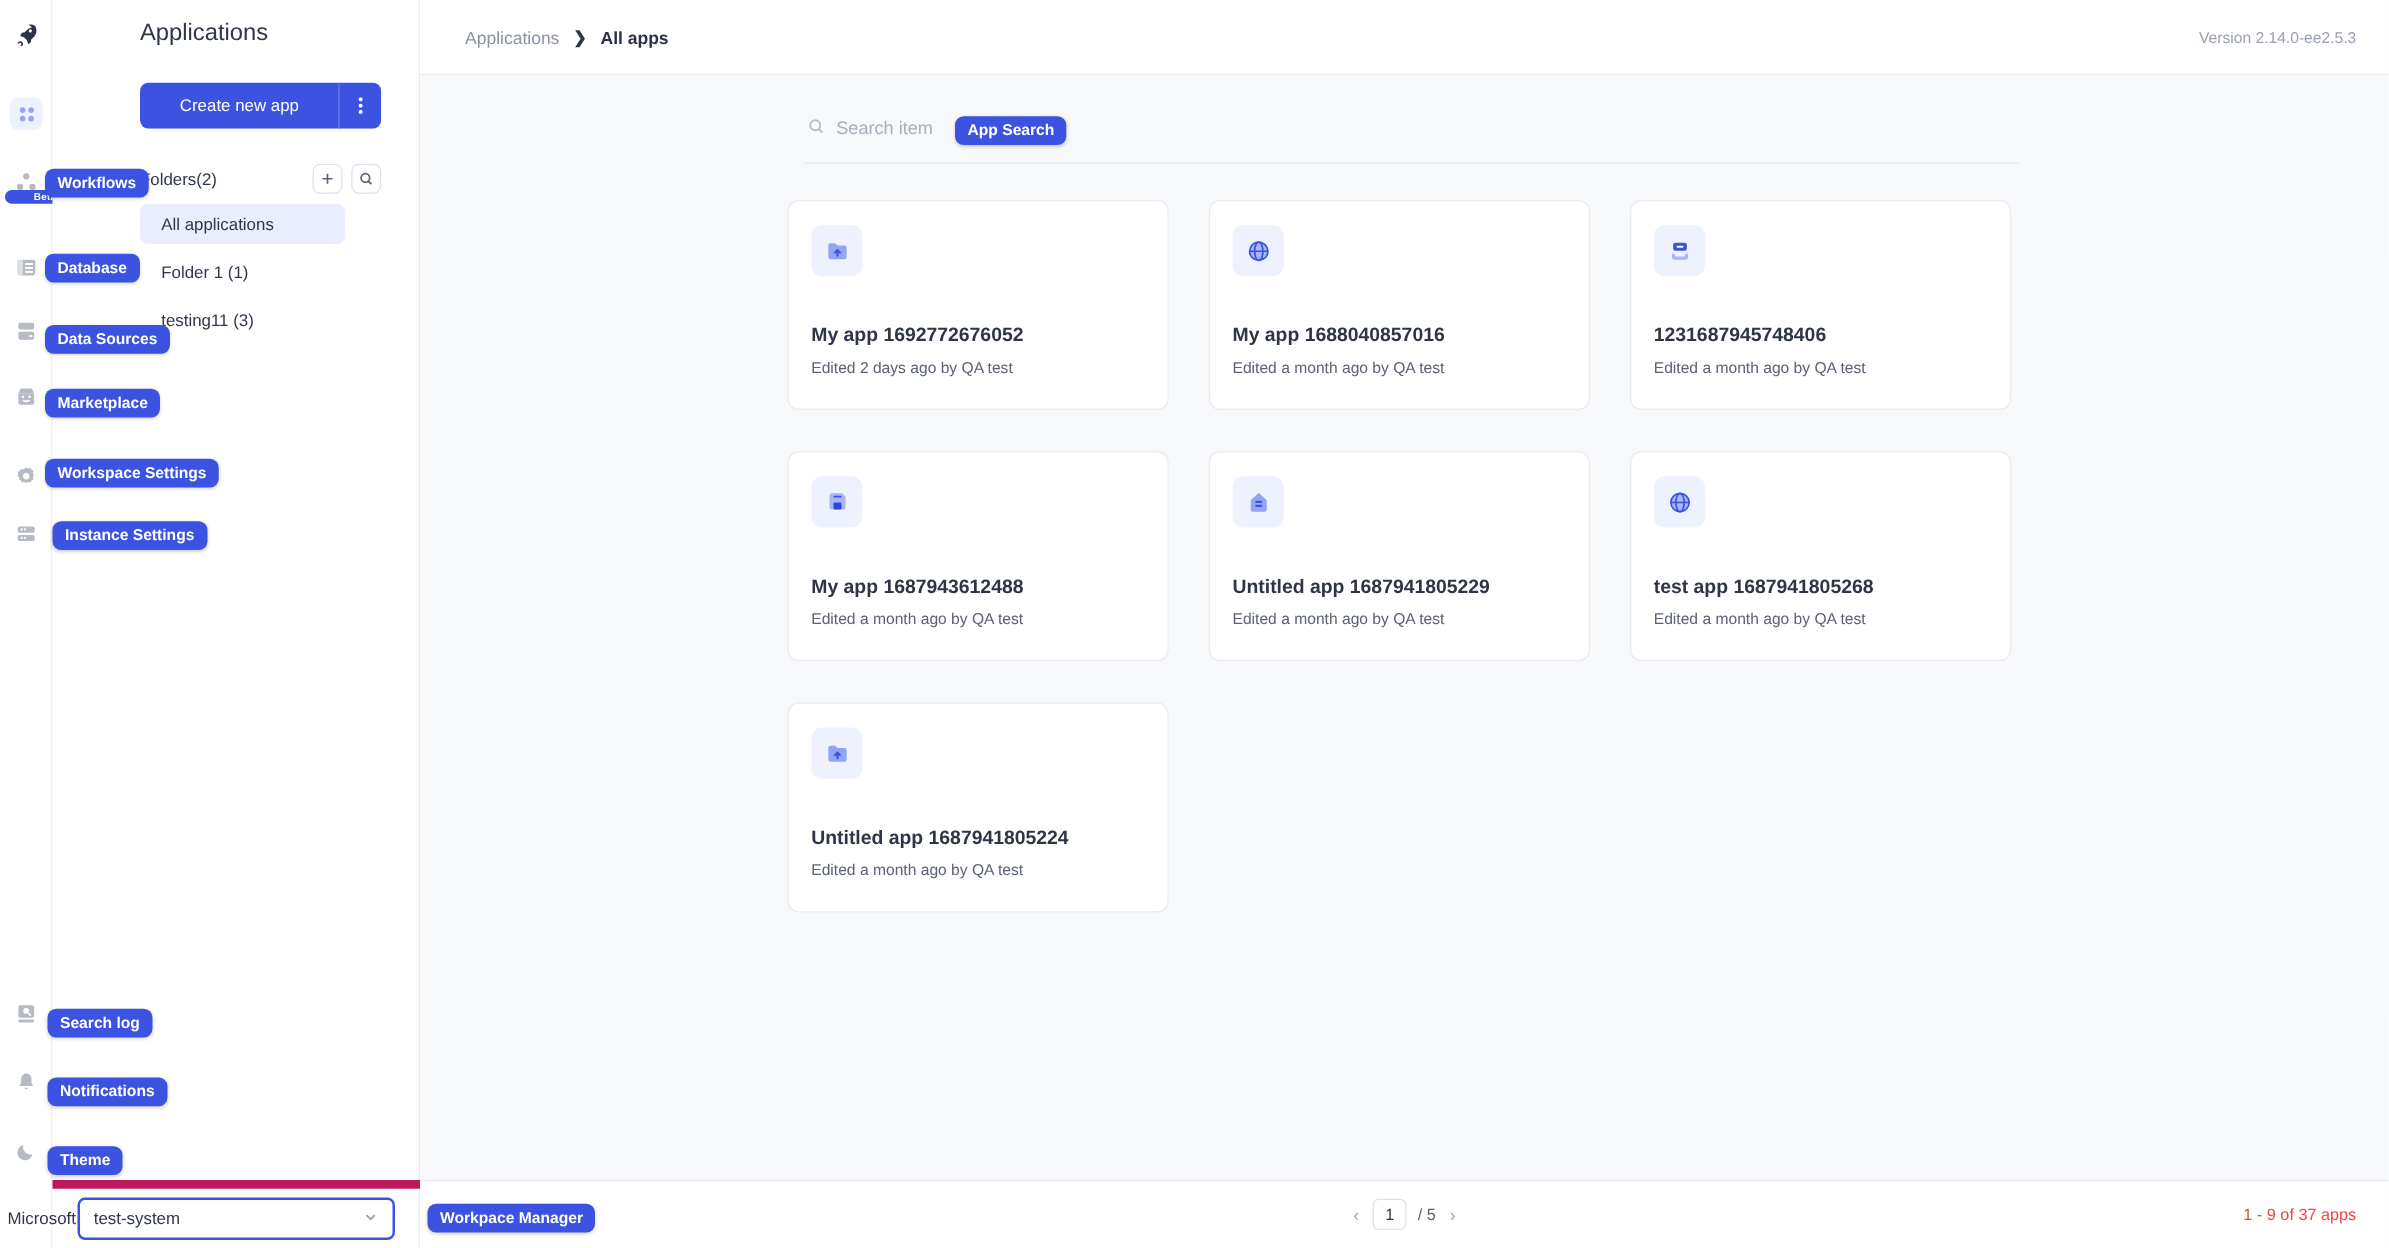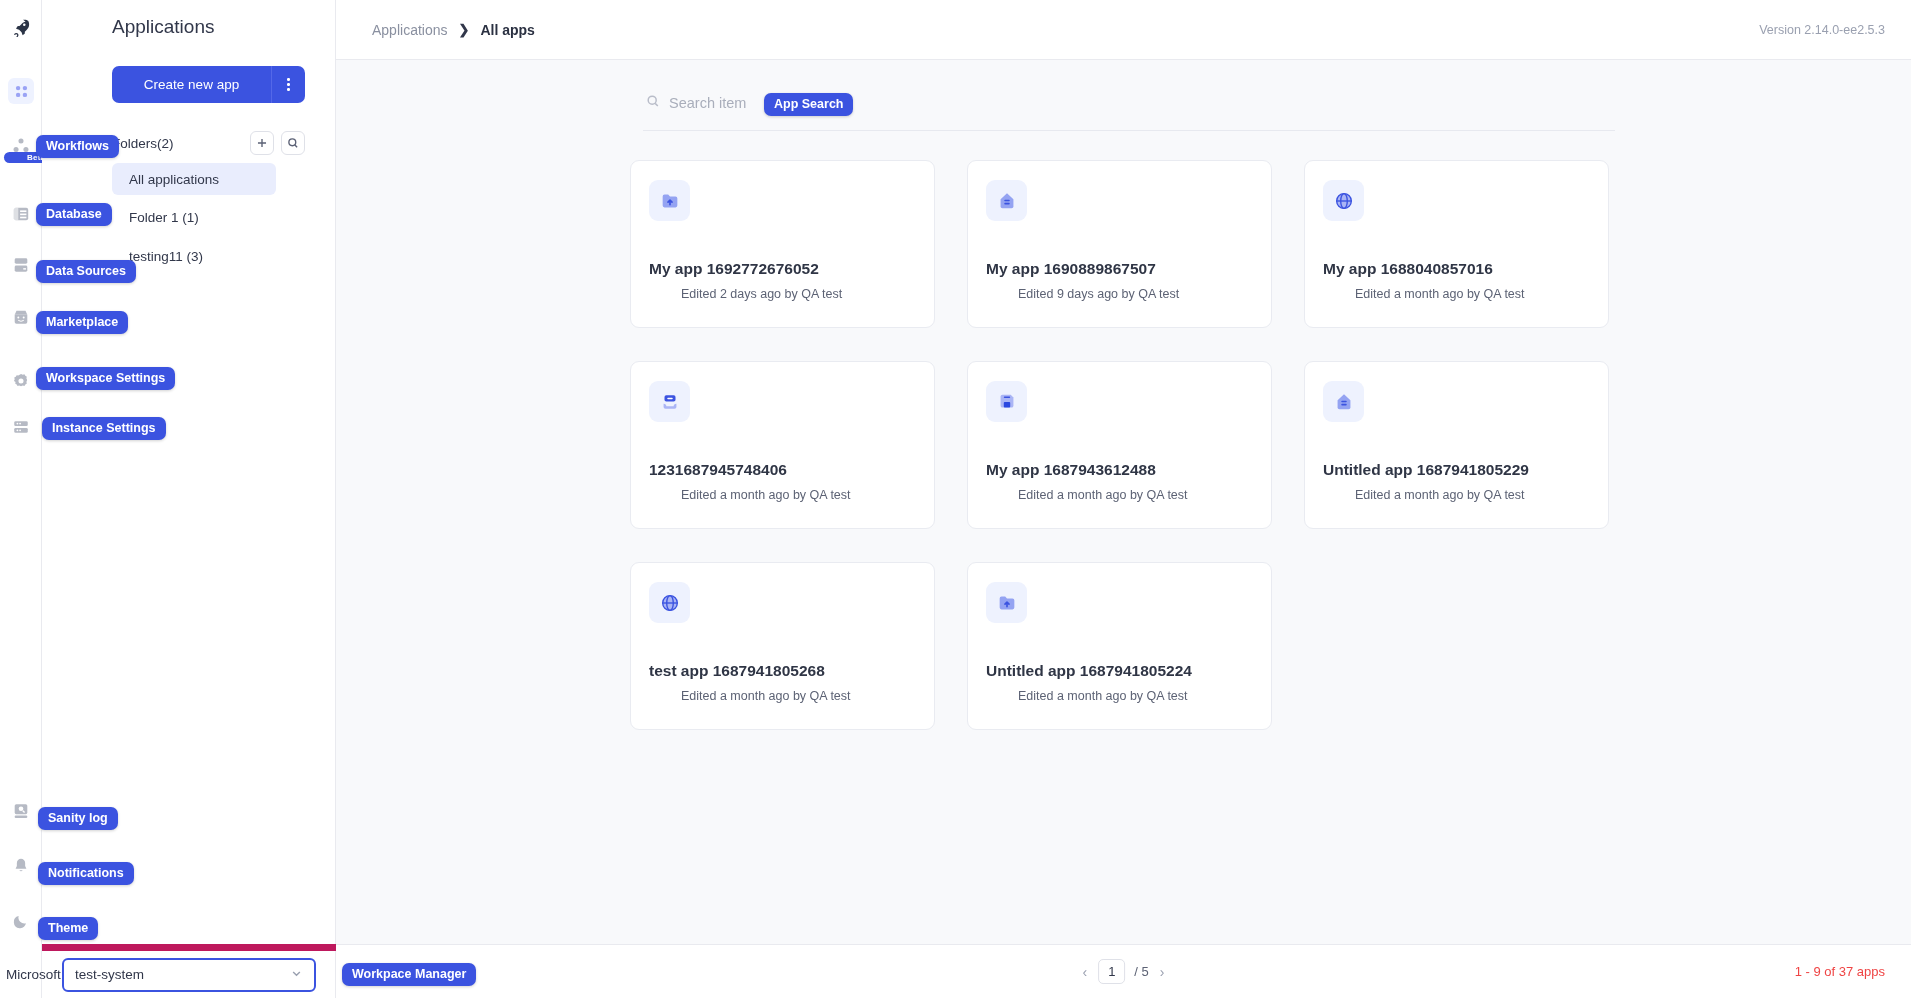--- a/index.html
+++ b/index.html
@@ -237,21 +237,20 @@
     left: 18px; bottom: 49px;
     font-size: 15.5px;
     color: #2f3545;
     font-weight: bold;
   }
   .card-sub {
     position: absolute;
     left: 18px; bottom: 26px;
     font-size: 12.5px;
     color: #5c6274;
-    margin-left: 32px;
   }
 
   
   .bottombar {
     height: 54px;
     flex: 0 0 54px;
     background: #fff;
     border-top: 1px solid #e9eaef;
     position: relative;
     display: flex; align-items: center;
@@ -480,31 +479,20 @@
           <div class="card-icon">
             <svg width="22" height="22" viewBox="0 0 24 24">
                 <path d="M4 7a2 2 0 0 1 2-2h4l2 2h6a2 2 0 0 1 2 2v8a2 2 0 0 1-2 2H6a2 2 0 0 1-2-2z" fill="#94a3f2"></path>
                 <path d="M12 16v-5m0 0-2.2 2.2M12 11l2.2 2.2" stroke="#3b53e0" stroke-width="1.8" fill="none" stroke-linecap="round"></path>
               </svg>
           </div>
           <div class="card-title">My app 1692772676052</div>
           <div class="card-sub">Edited 2 days ago by QA test</div>
         </div>
 
-        <div class="card">
-          <div class="card-icon">
-            <svg width="22" height="22" viewBox="0 0 24 24">
-                <path d="M12 3.5 19 10v8a2 2 0 0 1-2 2H7a2 2 0 0 1-2-2v-8z" fill="#94a3f2"></path>
-                <rect x="9" y="10.5" width="6" height="1.9" rx=".9" fill="#3b53e0"></rect>
-                <rect x="9" y="14" width="6" height="1.9" rx=".9" fill="#3b53e0"></rect>
-              </svg>
-          </div>
-          <div class="card-title">My app 1690889867507</div>
-          <div class="card-sub">Edited 9 days ago by QA test</div>
-        </div>
 
         <div class="card">
           <div class="card-icon">
             <svg width="22" height="22" viewBox="0 0 24 24">
                 <circle cx="12" cy="12" r="8" fill="#aab5f5"></circle>
                 <g stroke="#3b53e0" stroke-width="1.5" fill="none">
                   <circle cx="12" cy="12" r="8"></circle>
                   <ellipse cx="12" cy="12" rx="3.6" ry="8"></ellipse>
                   <path d="M4 12h16"></path>
                 </g>
@@ -590,19 +578,19 @@
       <span class="count-label">1 - 9 of 37 apps</span>
     </div>
   </div>
 
   <div class="tip" style="left:36px; top:135px">Workflows</div>
   <div class="tip" style="left:36px; top:203px">Database</div>
   <div class="tip" style="left:36px; top:260px">Data Sources</div>
   <div class="tip" style="left:36px; top:311px">Marketplace</div>
   <div class="tip" style="left:36px; top:367px">Workspace Settings</div>
   <div class="tip" style="left:42px; top:417px">Instance Settings</div>
-  <div class="tip" style="left:38px; top:807px">Sanity log</div>
+  <div class="tip" style="left:38px; top:807px">Search log</div>
   <div class="tip" style="left:38px; top:862px">Notifications</div>
   <div class="tip" style="left:38px; top:917px">Theme</div>
   <div class="tip" style="left:764px; top:93px">App Search</div>
   <div class="tip" style="left:342px; top:963px">Workpace Manager</div>
 
 </div>
 
 </body></html>

